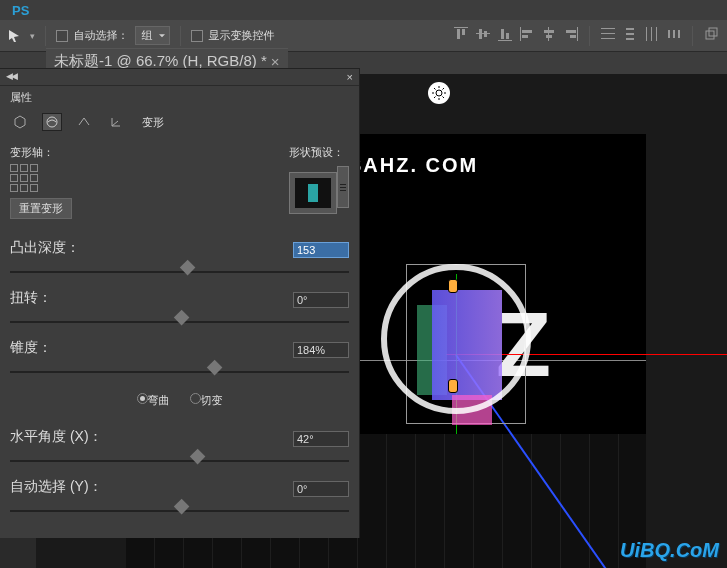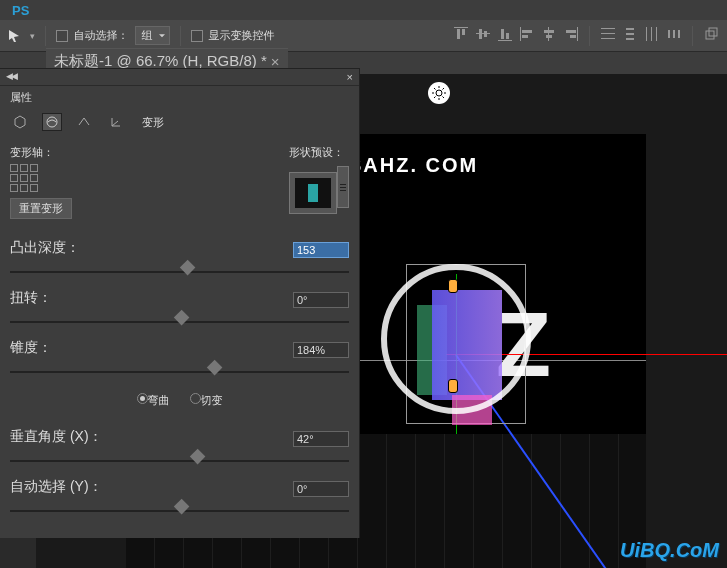--- a/index.html
+++ b/index.html
@@ -347,21 +347,21 @@
         <span>弯曲</span>
       </label>
       <label class="radio">
         <span class="dot"></span>
         <span>切变</span>
       </label>
     </div>
 
     <div class="param">
       <div class="param-row">
-        <span class="param-label">垂直角度 (X)：</span>
+        <span class="param-label">水平角度 (X)：</span>
         <input class="num-input" value="42°" style="">
       </div>
       <div class="slider">
         <div class="slider-track"></div>
           <div class="slider-thumb" style="left:55%"></div>
       </div>
     </div>
 
     <div class="param">
       <div class="param-row">

